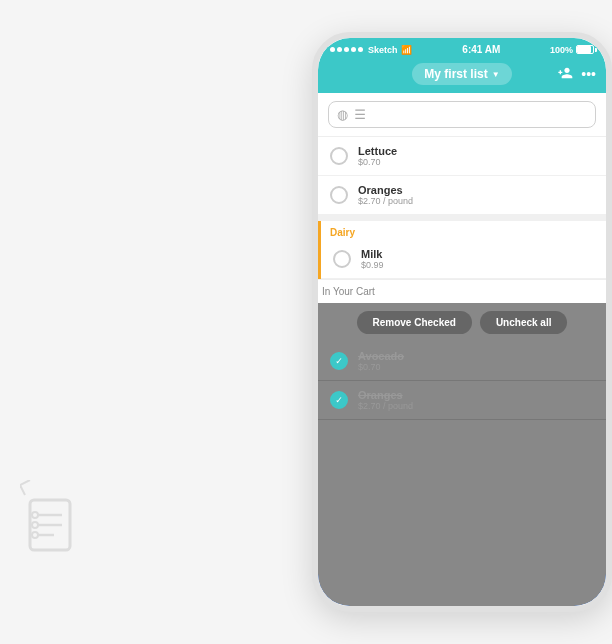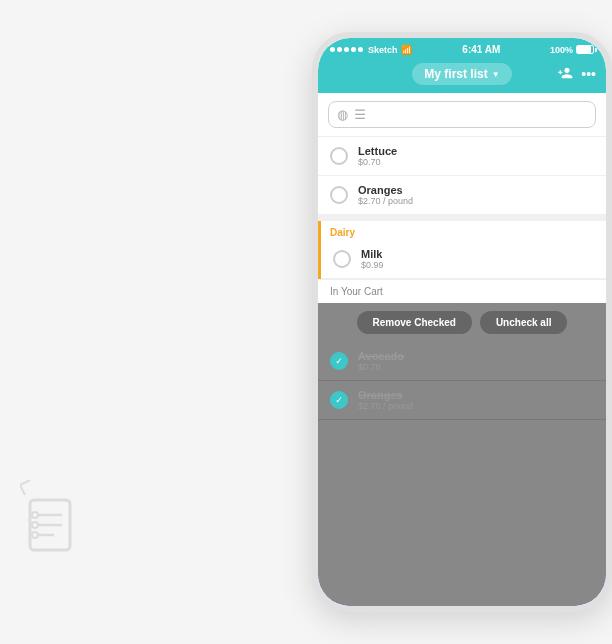--- a/index.html
+++ b/index.html
@@ -177,21 +177,21 @@
       display: flex; align-items: center; justify-content: center;
       color: #fff; font-size: 9px;
     }
     .item-text { display: flex; flex-direction: column; }
     .item-name { font-size: 11px; font-weight: 600; color: #333; }
     .item-name.strikethrough { text-decoration: line-through; color: #999; }
     .item-price { font-size: 9px; color: #999; }
 
     
     .cart-header {
-      padding: 6px 12px;
+      padding: 6px 4px;
       font-size: 10px;
       color: #888;
       background: #fff;
       border-top: 1px solid #eee;
     }
 
     .cart-actions {
       background: #888;
       padding: 8px 10px;
       display: flex;

